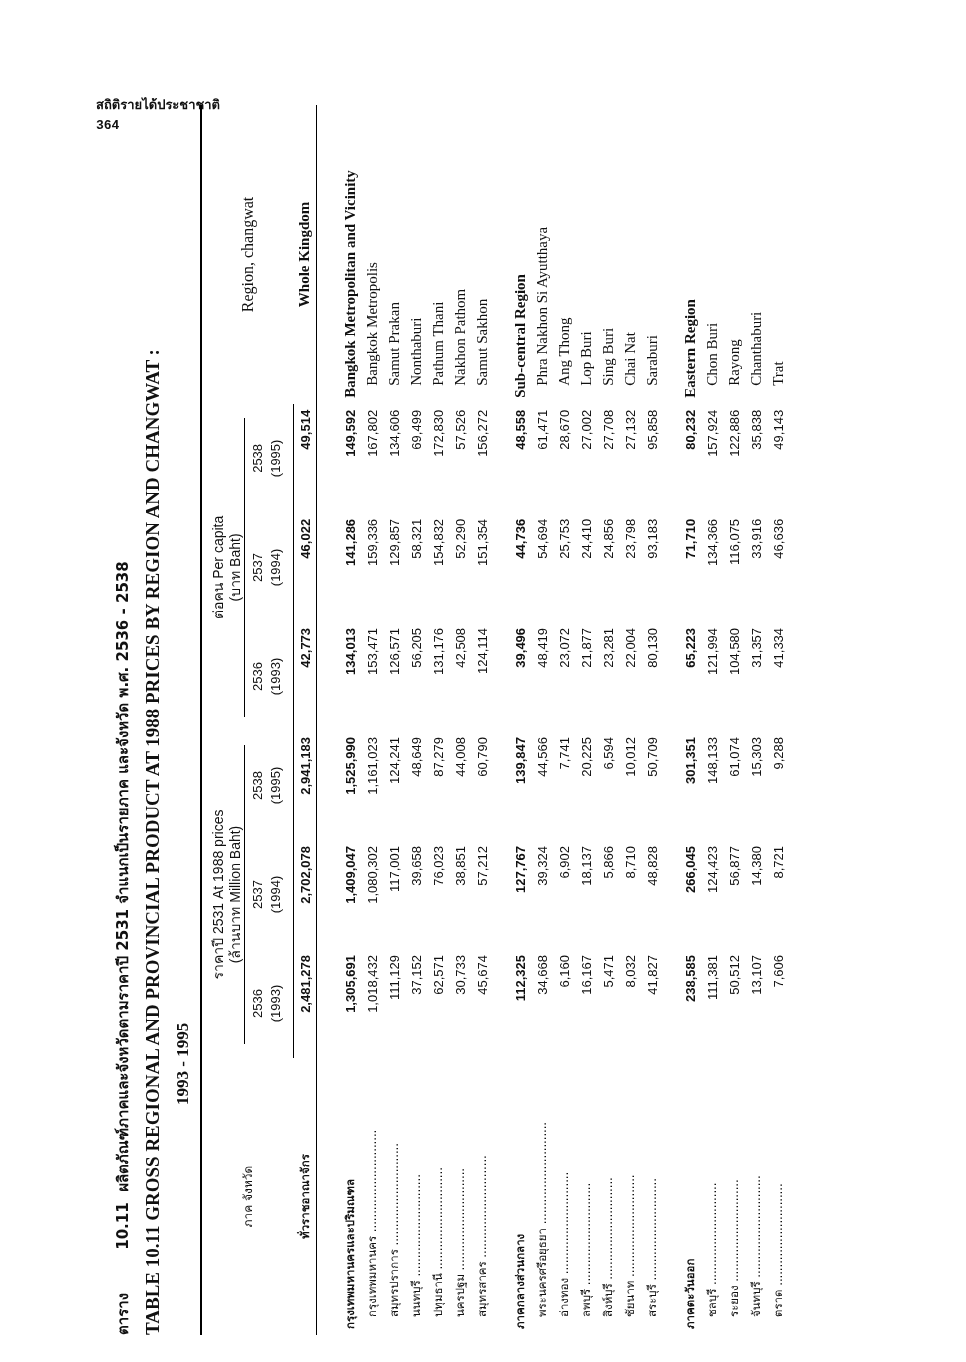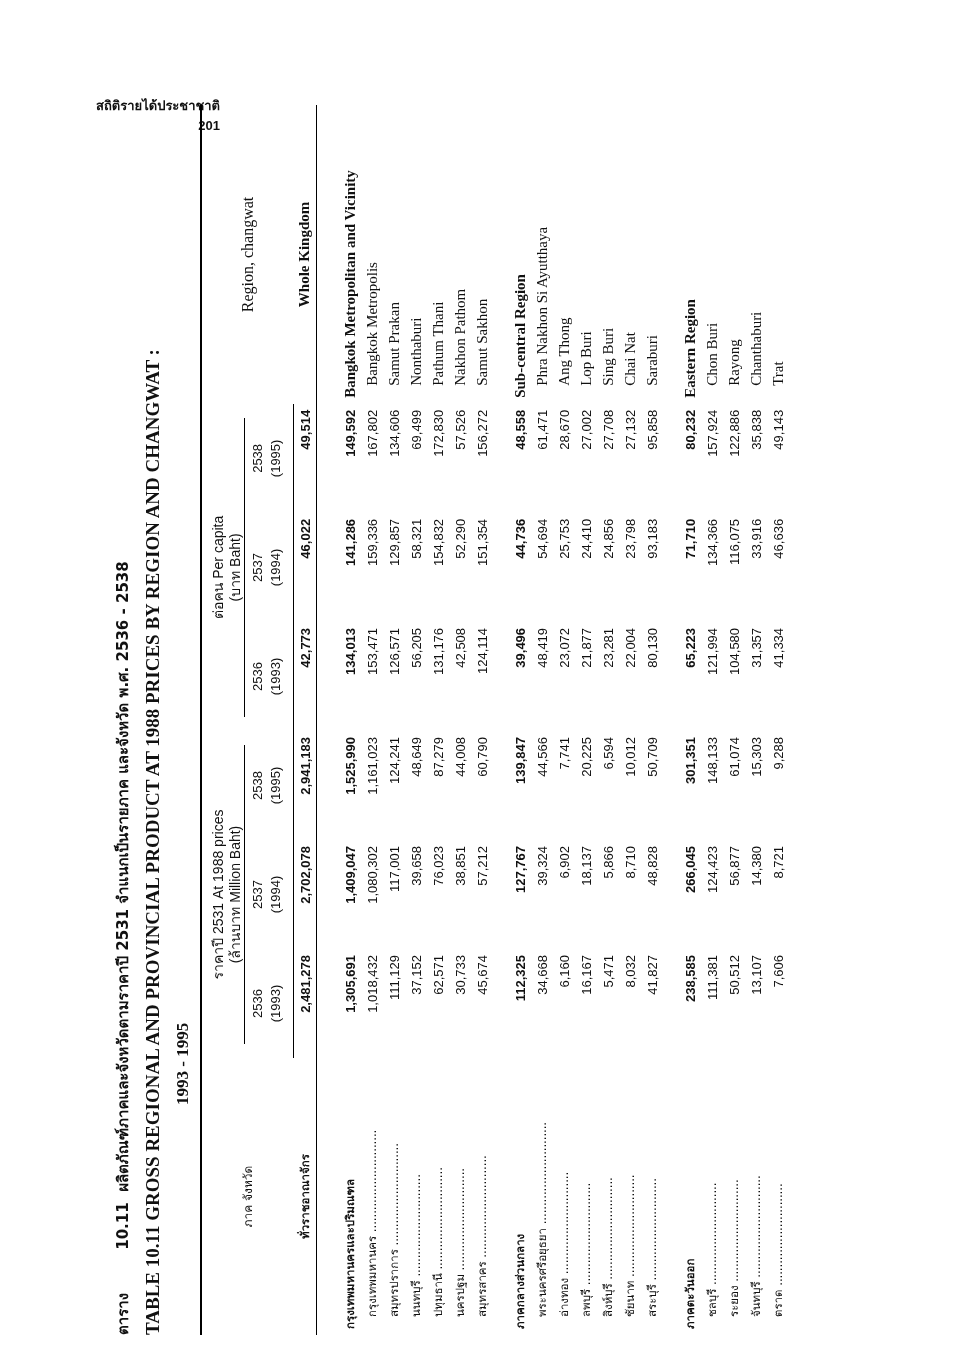--- a/index.html
+++ b/index.html
@@ -1,17 +1,17 @@
 <!DOCTYPE html>
 <html><head>
 <meta charset="utf-8">
 <style>
   html, body { margin:0; padding:0; background:#ffffff; }
   body { width:966px; height:1362px; position:relative; overflow:hidden; font-family:"Liberation Serif", serif; color:#111; }
-  .header { position:absolute; left:96px; top:96px; font-family:Liberation Sans, sans-serif; font-weight:bold; font-size:13px; line-height:20px;text-align:right; }
+  .header { position:absolute; left:96px; top:96px; font-family:Liberation Mono, monospace; font-weight:bold; font-size:13px; line-height:20px; }
   
   .rot { position:absolute; width:1230px; height:800px; left:108px; top:1335px; transform-origin:0 0; transform:rotate(-90deg); }
   .title { position:absolute; left:0; top:0; width:1230px; }
   .title .line { font-size:19px; font-weight:bold; white-space:nowrap; height:30px; line-height:30px; }
   .title .thai { font-family:"DejaVu Sans", sans-serif; font-size:15px; }
   .title .lab { display:inline-block; width:80px; }
   .title .year { padding-left:230px; font-size:17px; }
   table { position:absolute; left:0; top:92px; width:1230px; border-collapse:collapse; font-family:"Liberation Sans", sans-serif; font-size:13px; }
   thead tr.top th { border-top:2px solid #000; }
   th { font-weight:normal; text-align:center; padding:2px 4px; }
@@ -27,21 +27,21 @@
   .ind { padding-left:18px; }
   .dots::after { content:" ............................"; font-weight:normal; letter-spacing:0; }
   .gap td { height:14px; }
   .sep td { border-top:1px solid #000; height:6px; padding:0; }
 </style>
 </head>
 <body>
 
 <div class="header">
   <div>สถิติรายได้ประชาชาติ</div>
-  <div>201</div>
+  <div>364</div>
 </div>
 
 <div class="rot">
   <div class="title">
     <div class="line thai">
       <span class="lab">ตาราง</span>
       <span>10.11</span>&nbsp;
       <span>ผลิตภัณฑ์ภาคและจังหวัดตามราคาปี 2531 จำแนกเป็นรายภาค และจังหวัด พ.ศ. 2536 - 2538</span>
     </div>
     <div class="line">

